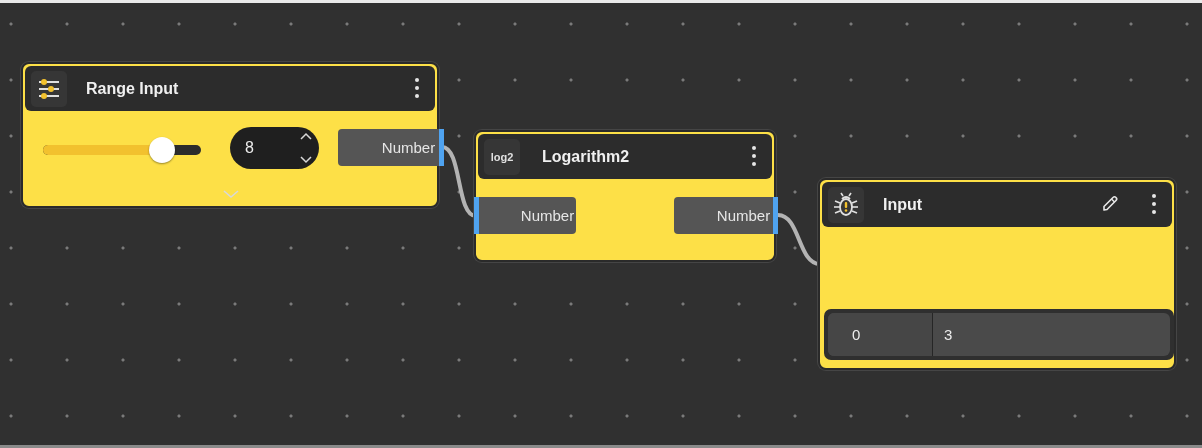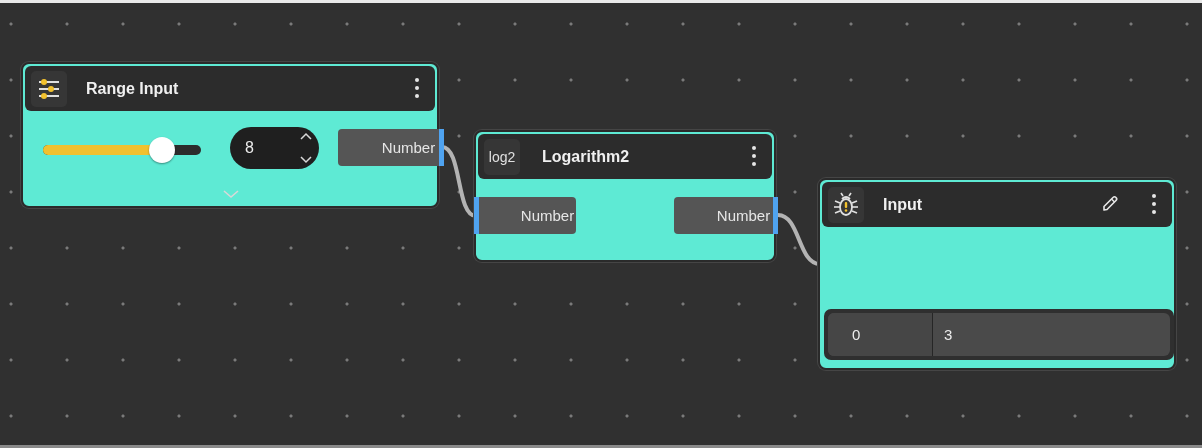--- a/index.html
+++ b/index.html
@@ -10,21 +10,21 @@
   .canvas {
     position: absolute; left: 0; top: 3px; width: 1202px; height: 442px;
     background-color: #303030;
     background-image: radial-gradient(circle, #7a7a7a 1.3px, transparent 1.8px);
     background-size: 56px 56px;
     background-position: -17px -7px;
   }
   svg.wires { position: absolute; left: 0; top: 0; width: 1202px; height: 448px; pointer-events: none; }
 
   .node {
-    position: absolute; background: #5eead4; border: 2px solid #2a2a2a;
+    position: absolute; background: #fde047; border: 2px solid #2a2a2a;
     border-radius: 8px; box-shadow: 0 0 0 1px #454545;
   }
   .node-header {
     position: absolute; left: 2px; right: 2px; top: 2px; height: 45px;
     background: #2c2c2c; border-radius: 6px;
     display: flex; align-items: center;
   }
   .node-icon {
     width: 36px; height: 36px; margin-left: 6px; border-radius: 5px;
     background: #363636; display: flex; align-items: center; justify-content: center;
@@ -122,21 +122,21 @@
   </div>
 
   <svg class="expand-btn" viewBox="0 0 18 12">
       <polyline points="2,3 9,9 16,3" stroke="#d8d8d8" stroke-width="1.6" fill="none"></polyline>
     </svg>
 </div>
 
 <div class="node" style="left:474px; top:130px; width:302px; height:132px;">
   <div class="node-header">
     <div class="node-icon">
-      <span style="font-size:14px; font-weight:normal; color:#e0e0e0;">log2</span>
+      <span style="font-size:11px; font-weight:bold; color:#e0e0e0;">log2</span>
     </div>
     <span class="node-title" style="margin-left:22px;">Logarithm2</span>
     <div class="menu-btn">
       <span></span>
         <span></span>
         <span></span>
     </div>
   </div>
 
   <div class="port in" style="left:-2px; top:65px; width:102px;">

